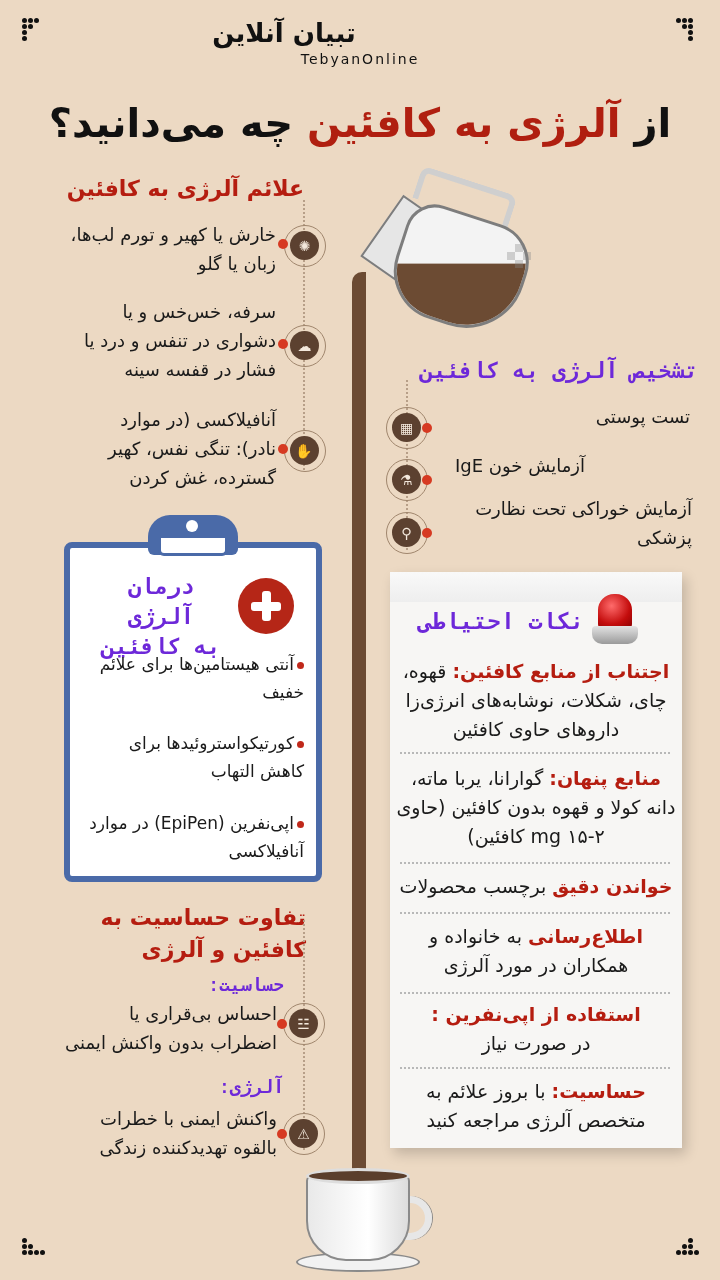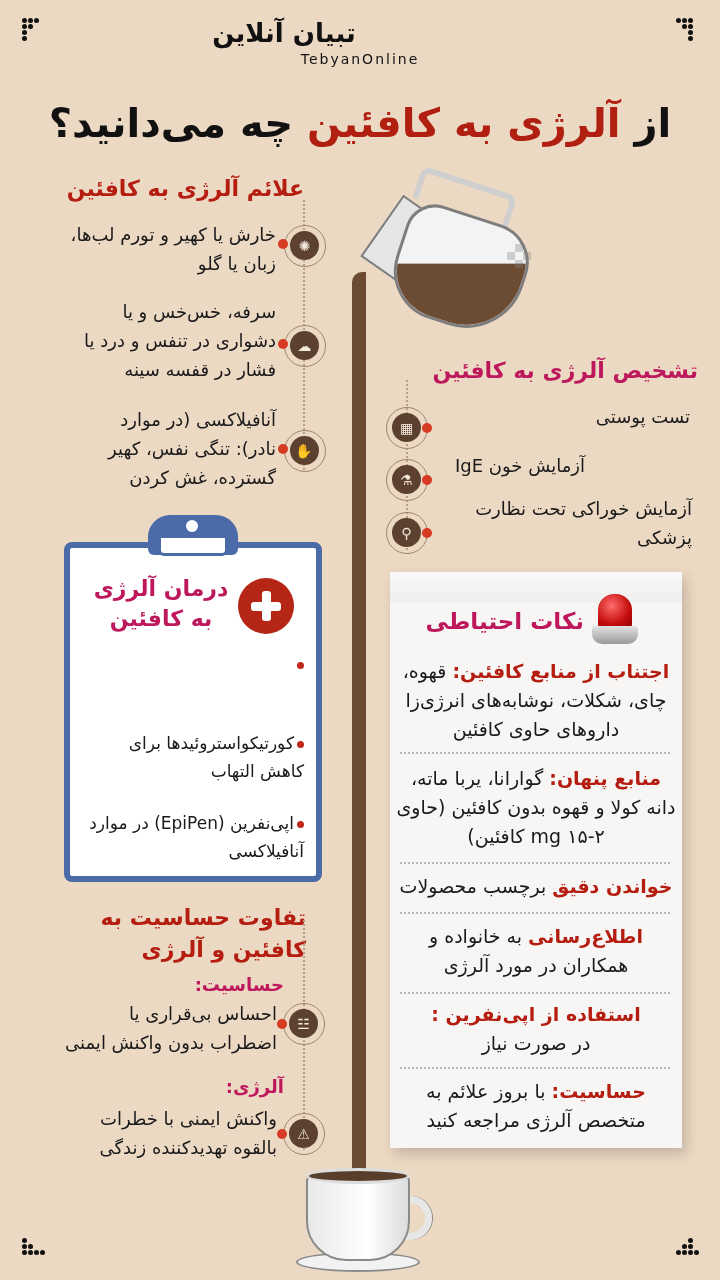--- a/index.html
+++ b/index.html
@@ -18,21 +18,21 @@
   .corner i { position: absolute; width: 5px; height: 5px; background: #111; border-radius: 50%; }
 
   
   .brand-fa { left: 0; width: 568px; top: 18px; text-align: center; font-weight: bold; font-size: 26px; color: #111; }
   .brand-en { left: 0; width: 720px; top: 51px; text-align: center; font-size: 14px; letter-spacing: 2px; color: #111; }
   .title { left: 0; width: 720px; top: 100px; text-align: center; font-weight: 900; font-size: 40px; direction: rtl; color: #111; }
   .title .red { color: #b01f10; }
 
   
   .h-red { color: #b51d10; font-weight: 900; text-align: center; }
-  .h-black { color: #be185d; font-weight: 900; }
+  .h-black { color: #6d28d9; font-weight: 900; font-family: Liberation Mono, monospace; }
 
   .item-text { font-size: 18px; line-height: 29px; direction: rtl; text-align: right; }
 
   
   .icon-wrap { position: absolute; width: 42px; height: 42px; border-radius: 50%;
     border: 1.5px solid #a0866d; }
   .icon-inner { position: absolute; left: 5px; top: 5px; width: 29px; height: 29px;
     border-radius: 50%; background: #5c4130; display: flex; align-items: center; justify-content: center;
     color: #f3e8dc; font-size: 14px; }
   .dot-red { position: absolute; width: 10px; height: 10px; border-radius: 50%; background: #d63a22; }
@@ -201,21 +201,21 @@
 <div class="abs clip"></div>
 <div class="abs clip-tab"></div>
 <div class="abs clip-tab-inner"></div>
 <div class="abs clip-hole"></div>
 <div class="abs plus"></div>
 <div class="abs clip-title h-black">
   <div>درمان آلرژی</div>
   <div>به کافئین</div>
 </div>
 <div class="abs treat" style="left:84px;top:650px;width:220px">
-  <span class="bullet"></span>
+  <span class="bullet"></span><span>آنتی هیستامین‌ها برای علائم خفیف</span>
 </div>
 <div class="abs treat" style="left:84px;top:729px;width:220px">
   <span class="bullet"></span><span>کورتیکواستروئیدها برای کاهش التهاب</span>
 </div>
 <div class="abs treat" style="left:84px;top:809px;width:220px">
   <span class="bullet"></span><span>اپی‌نفرین (EpiPen) در موارد آنافیلاکسی</span>
 </div>
 
 <div class="abs paper"></div>
 <div class="abs paper-top"></div>

